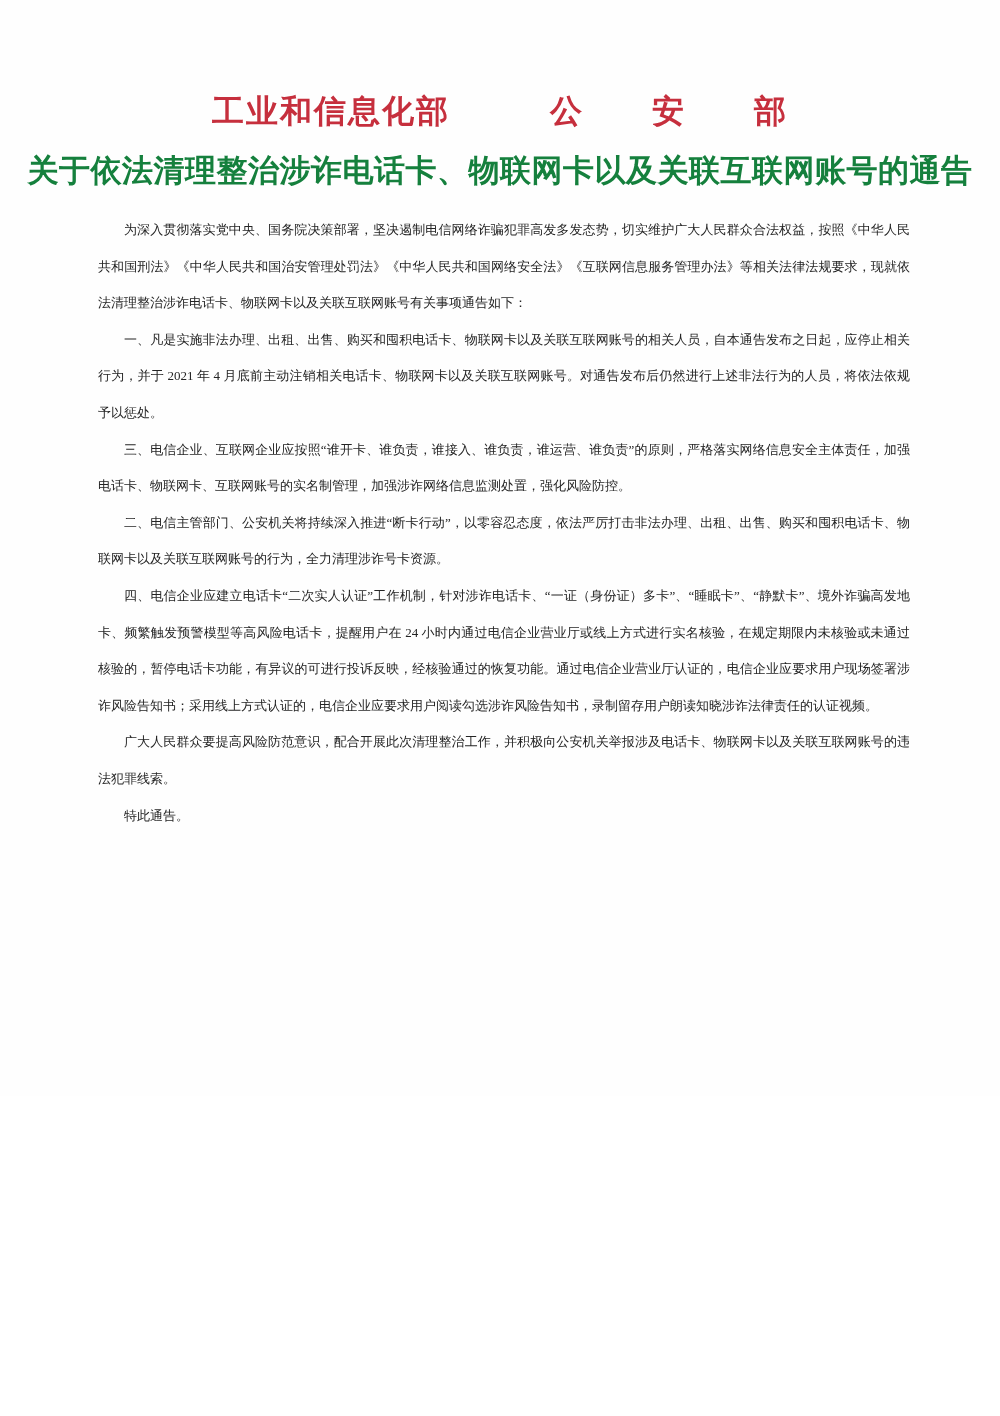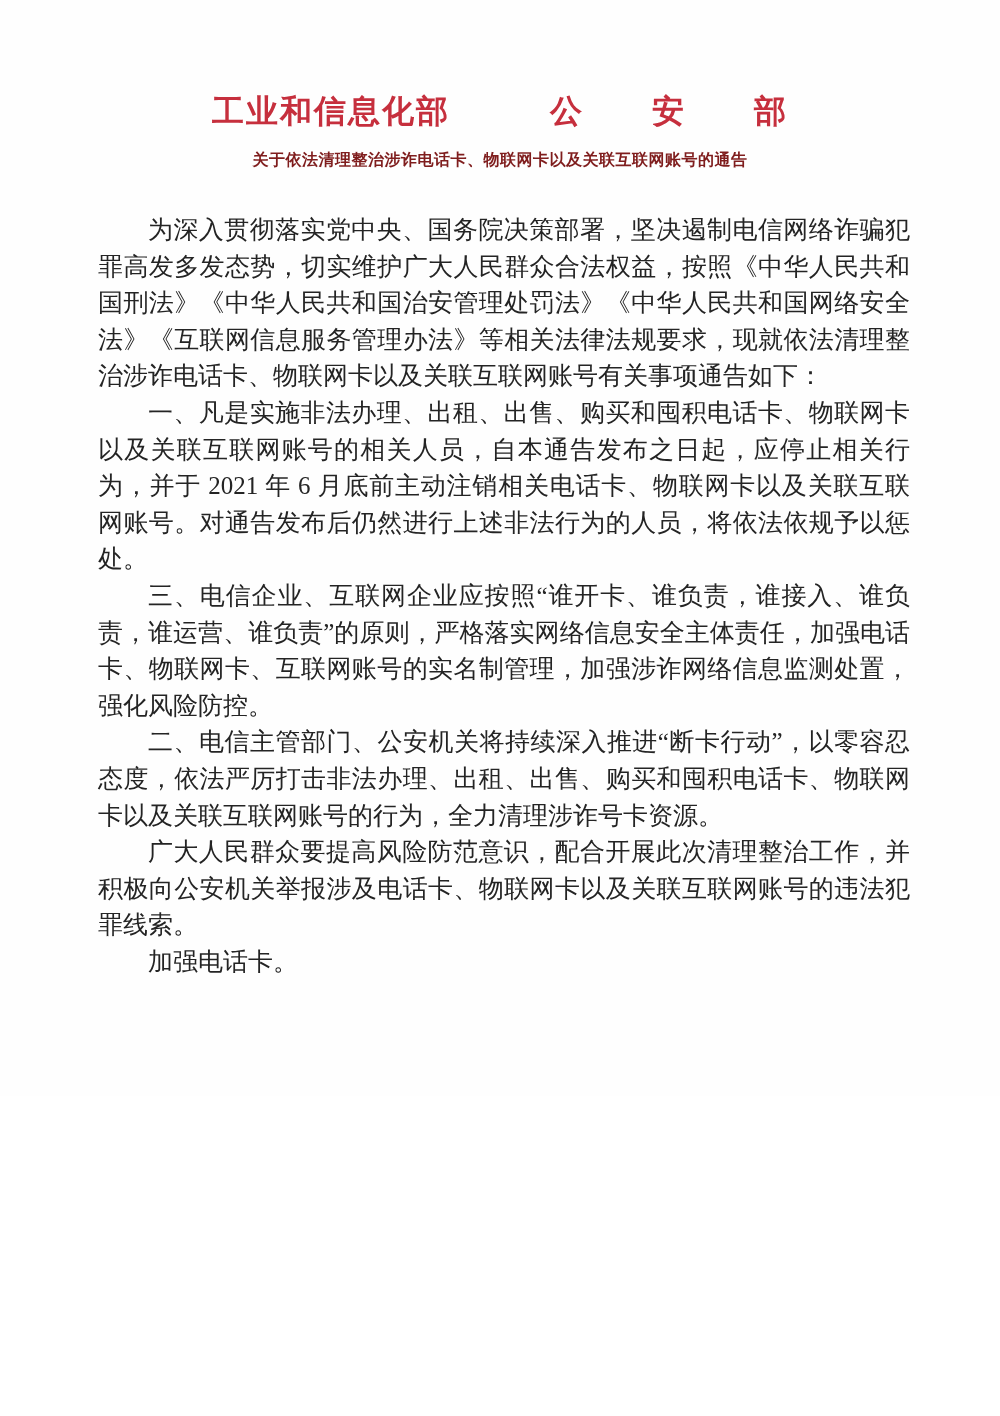--- a/index.html
+++ b/index.html
@@ -31,32 +31,32 @@
     font-weight: bold;
     letter-spacing: 2px;
     white-space: pre;
   }
   .doc-title {
     position: absolute;
     top: 150px;
     left: 0;
     width: 100%;
     text-align: center;
-    font-size: 16px;
+    font-size: 31px;
     font-weight: bold;
-    color: #7f1d1d;
+    color: #15803d;
     letter-spacing: 0.5px;
   }
   
   .notice-body {
     position: absolute;
     top: 212px;
     left: 98px;
     width: 812px;
-    font-size: 25px;
+    font-size: 13px;
     line-height: 36.6px;
     color: #242424;
     text-align: justify;
   }
   .notice-body p {
     text-indent: 2em;
     margin: 0;
   }
   
   .signature {
@@ -93,25 +93,26 @@
 
   <div class="ministry-header">
     <span>工业和信息化部</span>
     <span>公　　安　　部</span>
   </div>
 
   <div class="doc-title">关于依法清理整治涉诈电话卡、物联网卡以及关联互联网账号的通告</div>
 
   <div class="notice-body">
     <p>为深入贯彻落实党中央、国务院决策部署，坚决遏制电信网络诈骗犯罪高发多发态势，切实维护广大人民群众合法权益，按照《中华人民共和国刑法》《中华人民共和国治安管理处罚法》《中华人民共和国网络安全法》《互联网信息服务管理办法》等相关法律法规要求，现就依法清理整治涉诈电话卡、物联网卡以及关联互联网账号有关事项通告如下：</p>
-    <p>一、凡是实施非法办理、出租、出售、购买和囤积电话卡、物联网卡以及关联互联网账号的相关人员，自本通告发布之日起，应停止相关行为，并于 2021 年 6 月底前主动注销相关电话卡、物联网卡以及关联互联网账号。对通告发布后仍然进行上述非法行为的人员，将依法依规予以惩处。</p>
+    <p>一、凡是实施非法办理、出租、出售、购买和囤积电话卡、物联网卡以及关联互联网账号的相关人员，自本通告发布之日起，应停止相关行为，并于 2021 年 4 月底前主动注销相关电话卡、物联网卡以及关联互联网账号。对通告发布后仍然进行上述非法行为的人员，将依法依规予以惩处。</p>
     <p>三、电信企业、互联网企业应按照“谁开卡、谁负责，谁接入、谁负责，谁运营、谁负责”的原则，严格落实网络信息安全主体责任，加强电话卡、物联网卡、互联网账号的实名制管理，加强涉诈网络信息监测处置，强化风险防控。</p>
     <p>二、电信主管部门、公安机关将持续深入推进“断卡行动”，以零容忍态度，依法严厉打击非法办理、出租、出售、购买和囤积电话卡、物联网卡以及关联互联网账号的行为，全力清理涉诈号卡资源。</p>
+    <p>四、电信企业应建立电话卡“二次实人认证”工作机制，针对涉诈电话卡、“一证（身份证）多卡”、“睡眠卡”、“静默卡”、境外诈骗高发地卡、频繁触发预警模型等高风险电话卡，提醒用户在 24 小时内通过电信企业营业厅或线上方式进行实名核验，在规定期限内未核验或未通过核验的，暂停电话卡功能，有异议的可进行投诉反映，经核验通过的恢复功能。通过电信企业营业厅认证的，电信企业应要求用户现场签署涉诈风险告知书；采用线上方式认证的，电信企业应要求用户阅读勾选涉诈风险告知书，录制留存用户朗读知晓涉诈法律责任的认证视频。</p>
     <p>广大人民群众要提高风险防范意识，配合开展此次清理整治工作，并积极向公安机关举报涉及电话卡、物联网卡以及关联互联网账号的违法犯罪线索。</p>
-    <p>加强电话卡。</p>
+    <p>特此通告。</p>
   </div>
 
   <div class="signature sig-miit">工业和信息化部</div>
   <div class="signature sig-mps">公　安　部</div>
   <div class="seal-date">2021 年 6 月 2 日</div>
 
   <svg class="seal-stamp seal-miit" viewBox="0 0 200 200">
     <defs>
       <path id="arcL" d="M 34.2 123.9 A 70 70 0 1 1 165.8 123.9"></path>
       <path id="starL" d="M 0,-10 L 2.94,-3.09 L 9.51,-3.09 L 4.76,1.18 L 5.88,8.09 L 0,4.5 L -5.88,8.09 L -4.76,1.18 L -9.51,-3.09 L -2.94,-3.09 Z"></path>

